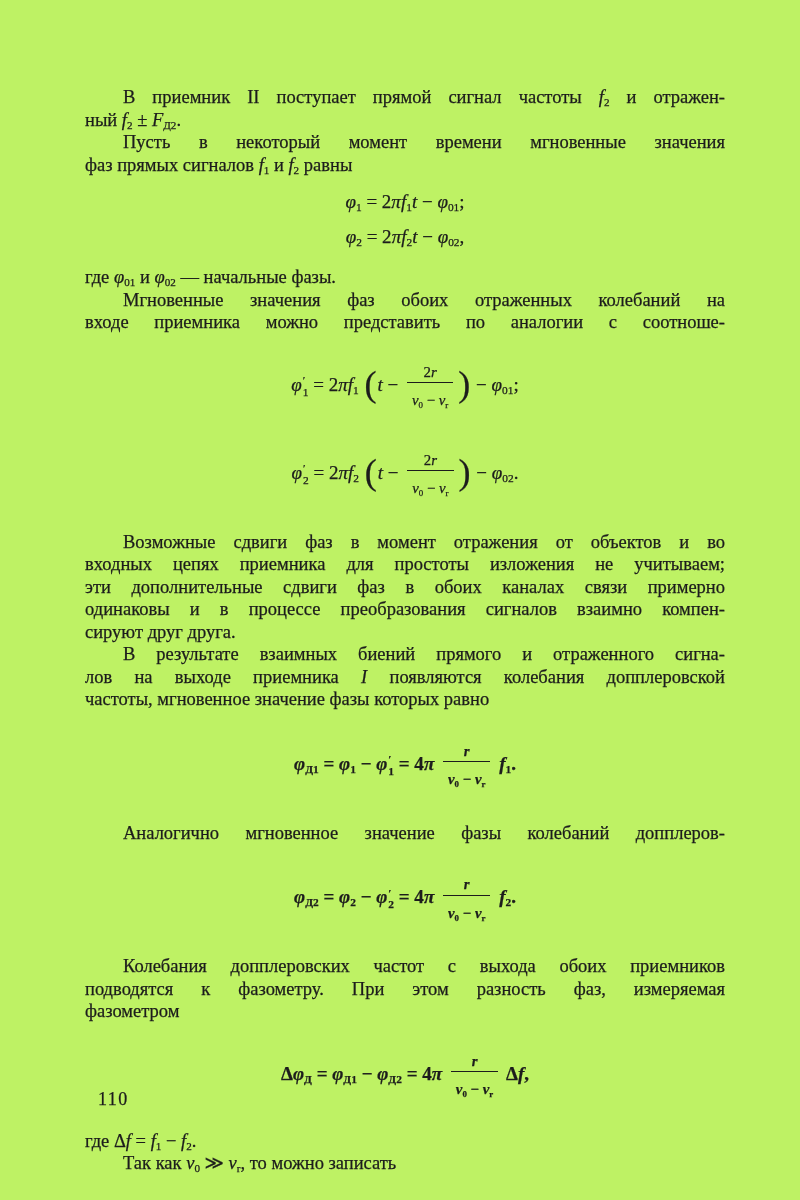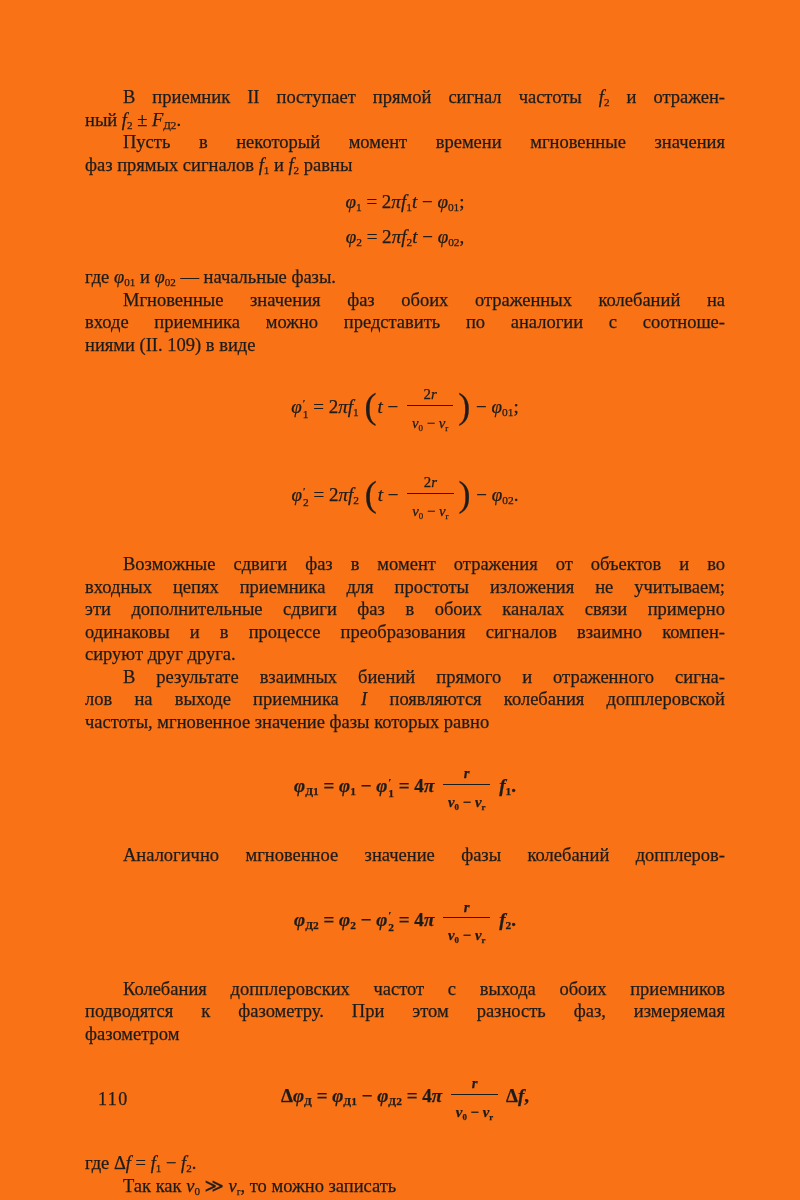--- a/index.html
+++ b/index.html
@@ -1,19 +1,19 @@
 <!DOCTYPE html>
 <html><head>
 <meta charset="utf-8">
 <style>
   * { margin:0; padding:0; box-sizing:border-box; }
   html,body { background:#ffffff; }
   .page {
     position:relative; width:800px; height:1200px;
-    background:#f97316; color:#1c1c1c; overflow:hidden;
+    background:#bef264; color:#1c1c1c; overflow:hidden;
     font-family:"Liberation Serif","DejaVu Serif",serif;
     -webkit-text-stroke:.25px currentColor;
   }
   .content {
     position:absolute; left:85px; top:86px; width:640px;
     font-size:18.5px; line-height:22.5px;
   }
   .line { display:block; }
   .line.j { text-align:justify; text-align-last:justify; }
   .line.ind { text-indent:38px; }
@@ -57,21 +57,20 @@
       <div class="eq"><i>φ</i><sub>2</sub> = 2<i>π</i><i>f</i><sub>2</sub><i>t</i> − <i>φ</i><sub>02</sub>,</div>
     </div>
 
     <div class="para">
       <span class="line">где <i>φ</i><sub>01</sub> и <i>φ</i><sub>02</sub> — начальные фазы.</span>
     </div>
 
     <div class="para">
       <span class="line j ind">Мгновенные значения фаз обоих отраженных колебаний на</span>
       <span class="line j">входе приемника можно представить по аналогии с соотноше-</span>
-      <span class="line">ниями (II. 109) в виде</span>
     </div>
 
     <div class="eqg">
       <div class="eq"><i>φ</i><span class="ps"><span>′</span><span>1</span></span> = 2<i>π</i><i>f</i><sub>1</sub> <span class="bp">(</span><i>t</i> − <span class="frac"><span class="num">2<i>r</i></span><span class="den"><i>v</i><sub>0</sub> − <i>v</i><sub>r</sub></span></span><span class="bp">)</span> − <i>φ</i><sub>01</sub>;</div>
       <div class="eq"><i>φ</i><span class="ps"><span>′</span><span>2</span></span> = 2<i>π</i><i>f</i><sub>2</sub> <span class="bp">(</span><i>t</i> − <span class="frac"><span class="num">2<i>r</i></span><span class="den"><i>v</i><sub>0</sub> − <i>v</i><sub>r</sub></span></span><span class="bp">)</span> − <i>φ</i><sub>02</sub>.</div>
     </div>
 
     <div class="para">
       <span class="line j ind">Возможные сдвиги фаз в момент отражения от объектов и во</span>
       <span class="line j">входных цепях приемника для простоты изложения не учитываем;</span>

